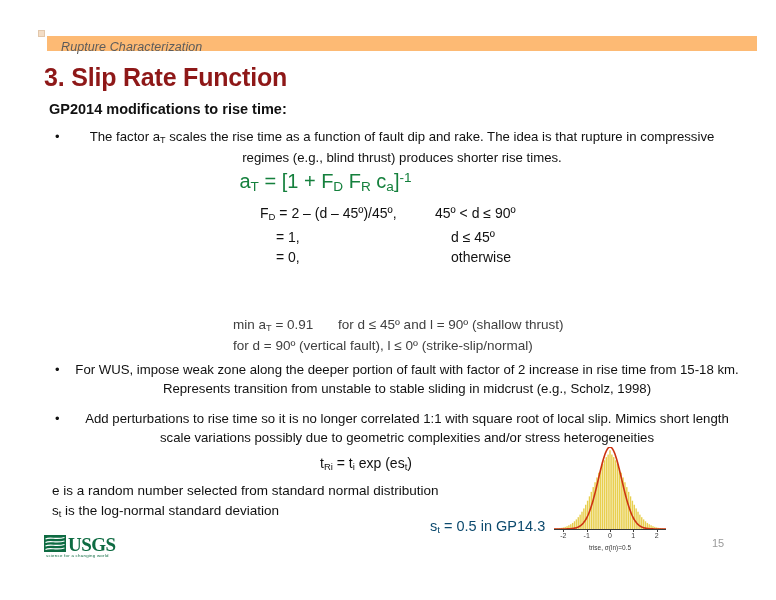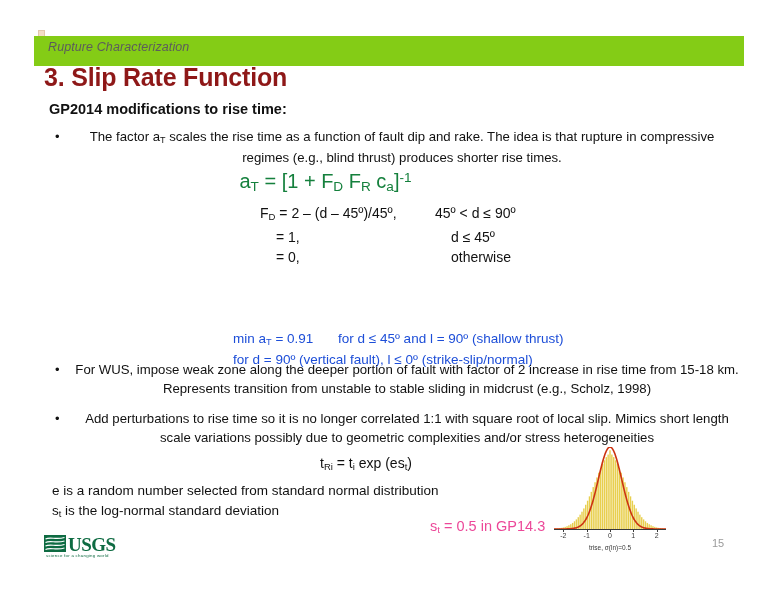--- a/index.html
+++ b/index.html
@@ -19,23 +19,23 @@
     position: absolute;
     left: 38px; top: 30px;
     width: 5px; height: 5px;
     background: #f3ddc6;
     border: 1px solid #e2c7ab;
   }
 
   
   .header-band {
     position: absolute;
-    left: 34px; top: 36px;
-    width: 710px; height: 30px;
-    background: #84cc16;
+    left: 47px; top: 36px;
+    width: 710px; height: 15px;
+    background: #fdba74;
   }
   .header-band-label {
     position: absolute;
     left: 14px; top: 4px;
     font-size: 12.5px;
     font-style: italic;
     color: #5c5c5c;
     letter-spacing: .1px;
     white-space: nowrap;
   }
@@ -106,22 +106,21 @@
   .eq-row { display: flex; }
   .eq-lhs { width: 175px; flex: 0 0 175px; }
   .eq-rhs { white-space: nowrap; }
   .eq-indent { padding-left: 16px; }
 
   .minmax-block {
     position: absolute;
     left: 233px; top: 316px;
     font-size: 13.5px;
     line-height: 18px;
-    color: #1d4ed8;
-    margin-top: 14px;
+    color: #404040;
   }
   .minmax-lhs { width: 105px; flex: 0 0 105px; }
 
   .eq-tri {
     position: absolute;
     left: 0; top: 455px;
     width: 732px;
     text-align: center;
     font-size: 14px;
     color: #111;
@@ -132,21 +131,21 @@
     left: 52px; top: 481px;
     font-size: 13.5px;
     line-height: 19.5px;
     color: #111;
   }
 
   .st-note {
     position: absolute;
     left: 430px; top: 518px;
     font-size: 14.5px;
-    color: #ec4899;
+    color: #0c4a6e;
   }
 
   
   .chart-wrap {
     position: absolute;
     left: 546px; top: 447px;
     width: 148px; height: 110px;
   }
   .chart-plot {
     position: absolute;

